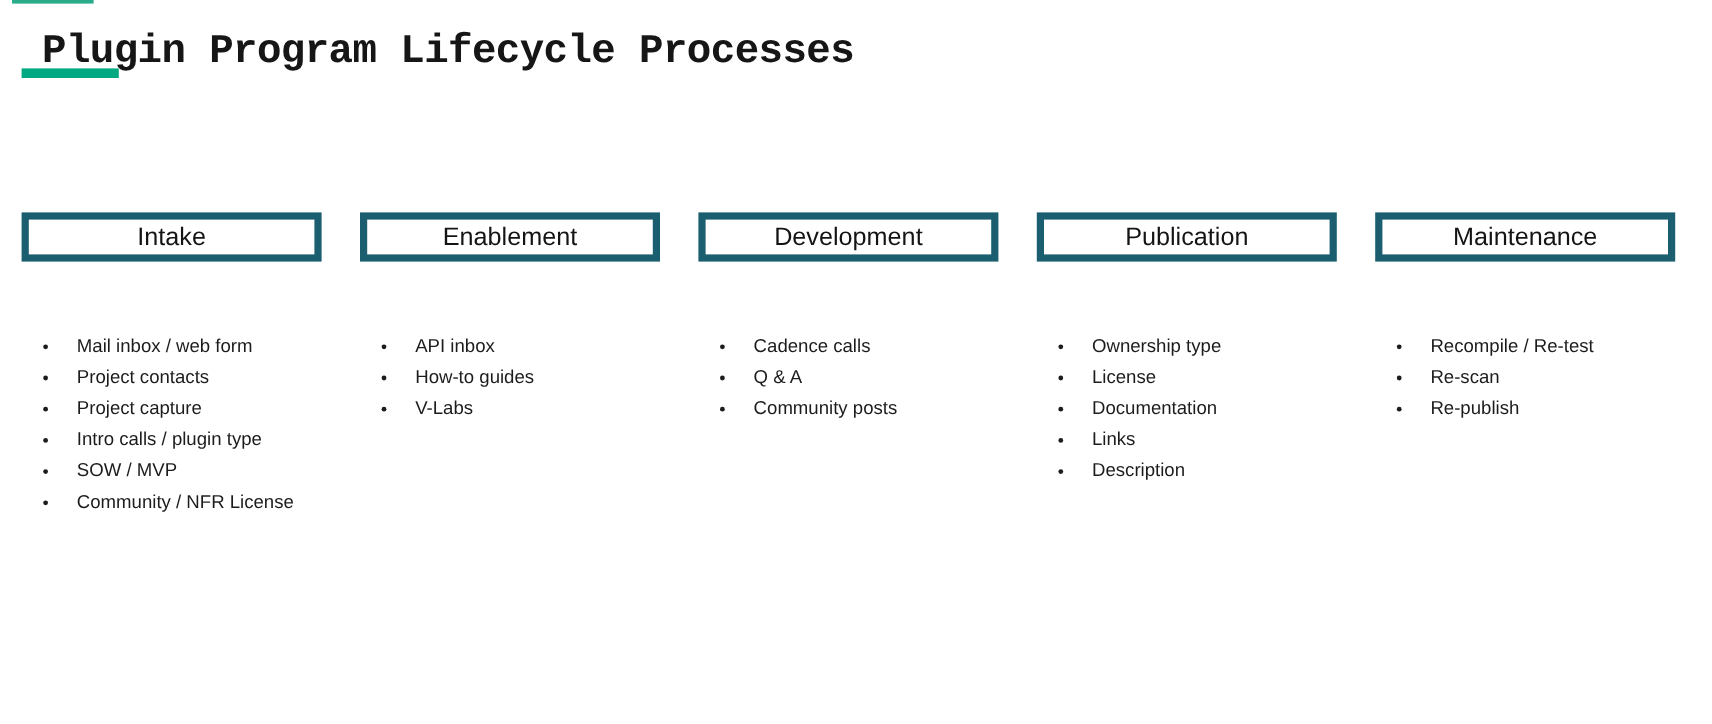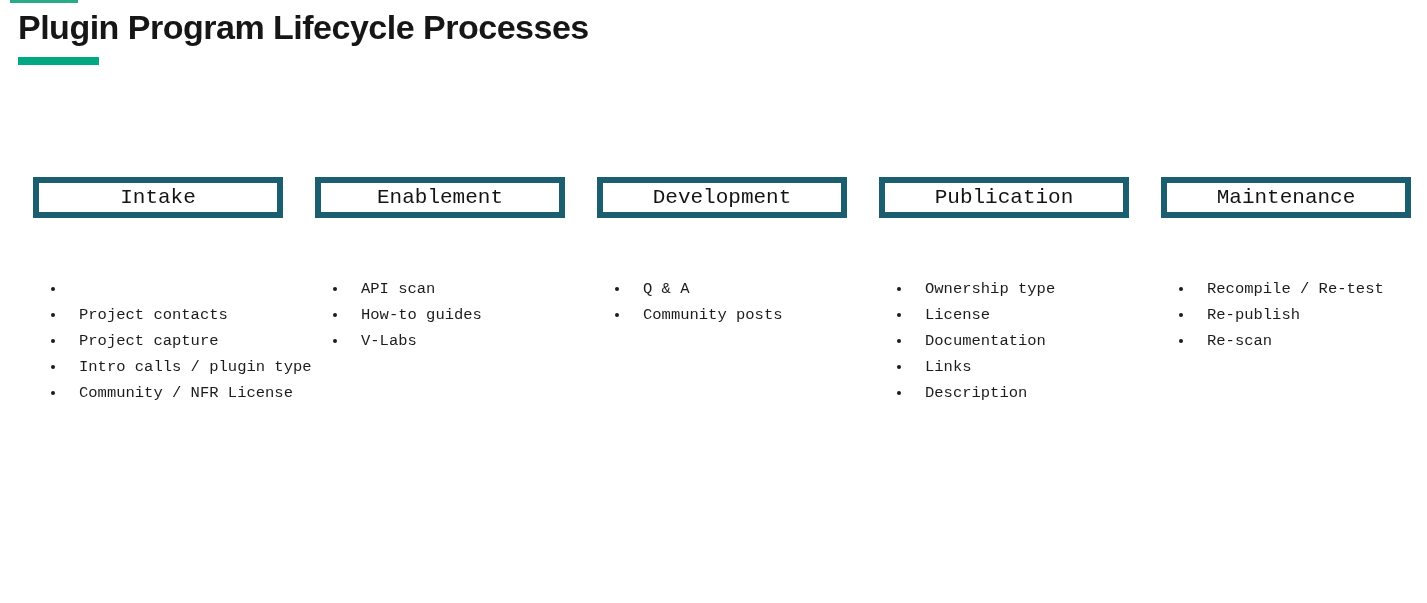--- a/index.html
+++ b/index.html
@@ -21,43 +21,43 @@
     left: 10px;
     top: 0;
     width: 68px;
     height: 3px;
     background: #2aab8a;
   }
   .page-title {
     position: absolute;
     left: 18px;
     top: 8px;
-    margin: 0;
+    margin: 17px;
     font-size: 34px;
     font-weight: bold;
     letter-spacing: -0.5px;
     color: #161616;
     white-space: nowrap;
+    font-family: Liberation Mono, monospace;
   }
   .title-underline {
     position: absolute;
     left: 18px;
     top: 57px;
     width: 81px;
     height: 8px;
     background: #01A982;
   }
   .columns {
     position: absolute;
-    left: 33px;
+    left: 18px;
     top: 177px;
     display: grid;
     grid-template-columns: repeat(5, 250px);
     column-gap: 32px;
-    font-family: Liberation Mono, monospace;
   }
   .stage-box {
     box-sizing: border-box;
     height: 41px;
     border: 6px solid #1B5E6F;
     background: #ffffff;
     display: flex;
     align-items: center;
     justify-content: center;
   }
@@ -100,67 +100,76 @@
 
   <div class="columns">
 
     <section class="column">
       <div class="stage-box">
         <span class="stage-label">Intake</span>
       </div>
       <ul class="items">
           <li class="item">
             <span class="bullet"></span>
+            <span class="item-text">Mail inbox / web form</span>
           </li>
           <li class="item">
             <span class="bullet"></span>
             <span class="item-text">Project contacts</span>
           </li>
           <li class="item">
             <span class="bullet"></span>
             <span class="item-text">Project capture</span>
           </li>
           <li class="item">
             <span class="bullet"></span>
             <span class="item-text">Intro calls / plugin type</span>
           </li>
           <li class="item">
             <span class="bullet"></span>
+            <span class="item-text">SOW / MVP</span>
+          </li>
+          <li class="item">
+            <span class="bullet"></span>
             <span class="item-text">Community / NFR License</span>
           </li>
         </ul>
     </section>
 
     <section class="column">
       <div class="stage-box">
         <span class="stage-label">Enablement</span>
       </div>
       <ul class="items">
           <li class="item">
             <span class="bullet"></span>
-            <span class="item-text">API scan</span>
+            <span class="item-text">API inbox</span>
           </li>
           <li class="item">
             <span class="bullet"></span>
             <span class="item-text">How-to guides</span>
           </li>
           <li class="item">
             <span class="bullet"></span>
             <span class="item-text">V-Labs</span>
           </li>
         </ul>
     </section>
 
     <section class="column">
       <div class="stage-box">
         <span class="stage-label">Development</span>
       </div>
       <ul class="items">
           <li class="item">
             <span class="bullet"></span>
+            <span class="item-text">Cadence calls</span>
+          </li>
+          <li class="item">
+            <span class="bullet"></span>
             <span class="item-text">Q &amp; A</span>
           </li>
           <li class="item">
             <span class="bullet"></span>
             <span class="item-text">Community posts</span>
           </li>
         </ul>
     </section>
 
     <section class="column">
@@ -195,23 +204,23 @@
       <div class="stage-box">
         <span class="stage-label">Maintenance</span>
       </div>
       <ul class="items">
           <li class="item">
             <span class="bullet"></span>
             <span class="item-text">Recompile / Re-test</span>
           </li>
           <li class="item">
             <span class="bullet"></span>
+            <span class="item-text">Re-scan</span>
+          </li>
+          <li class="item">
+            <span class="bullet"></span>
             <span class="item-text">Re-publish</span>
-          </li>
-          <li class="item">
-            <span class="bullet"></span>
-            <span class="item-text">Re-scan</span>
           </li>
         </ul>
     </section>
 
   </div>
 </div>
 
 </body></html>

